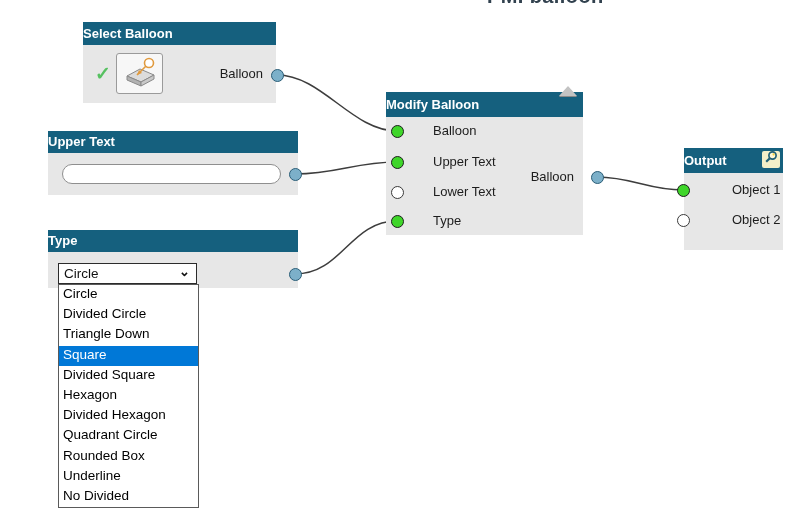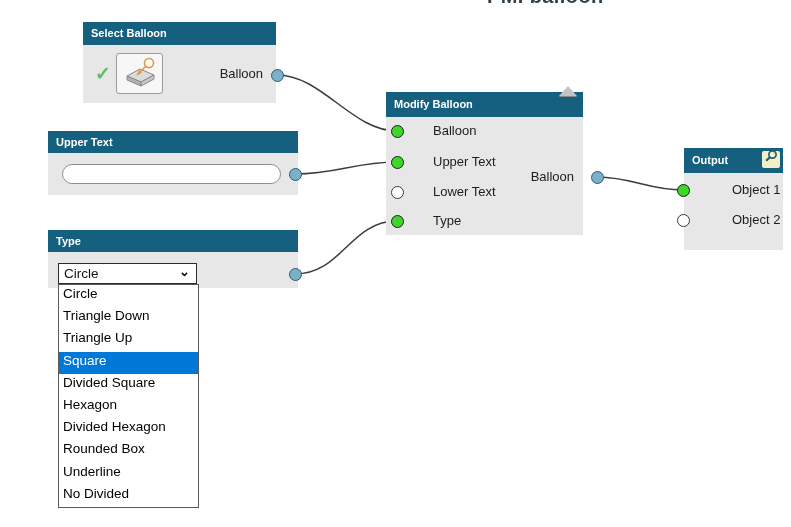--- a/index.html
+++ b/index.html
@@ -18,22 +18,22 @@
 
   
   svg.wires { position:absolute; left:0; top:0; z-index:3; }
   svg.wires path { fill:none; stroke:#3d3d3d; stroke-width:1.5; }
 
   
   .node { position:absolute; background:#e7e7e7; z-index:4; }
   .node-header {
     position:absolute; left:0; top:0; right:0; height:23px;
     background:#15607e; color:#ffffff;
-    font-size:11px; font-weight:700;
-    line-height:23px; padding-left:8px; box-sizing:border-box;
+    font-size:13px; font-weight:700;
+    line-height:23px; box-sizing:border-box;
   }
   .node-label { position:absolute; font-size:13px; color:#1d1d1d; white-space:nowrap;padding-left:36px; }
 
   
   .port { position:absolute; width:13px; height:13px; border-radius:50%; box-sizing:border-box; z-index:6; }
   .port.green { background:#3fd62a; border:1.5px solid #1e1e1e; }
   .port.blue  { background:#7cb0c9; border:1.5px solid #2a5d77; }
   .port.white { background:#ffffff; border:1.5px solid #3a3a3a; }
 
   
@@ -135,26 +135,27 @@
       <span>Type</span>
     </div>
     <div class="select-box">
       <span>Circle</span>
       <span class="chev">⌄</span>
     </div>
   </div>
 
   <div class="dropdown">
     <div class="item">Circle</div>
+    <div class="item">Divided Circle</div>
     <div class="item">Triangle Down</div>
-    <div class="item">Triangle Up</div>
     <div class="item selected">Square</div>
     <div class="item">Divided Square</div>
     <div class="item">Hexagon</div>
     <div class="item">Divided Hexagon</div>
+    <div class="item">Quadrant Circle</div>
     <div class="item">Rounded Box</div>
     <div class="item">Underline</div>
     <div class="item">No Divided</div>
   </div>
 
   <div class="node" style="left:386px; top:92px; width:197px; height:143px;">
     <div class="collapse-tri"></div>
     <div class="node-header" style="height:25px; line-height:25px;">
       <span>Modify Balloon</span>
     </div>

